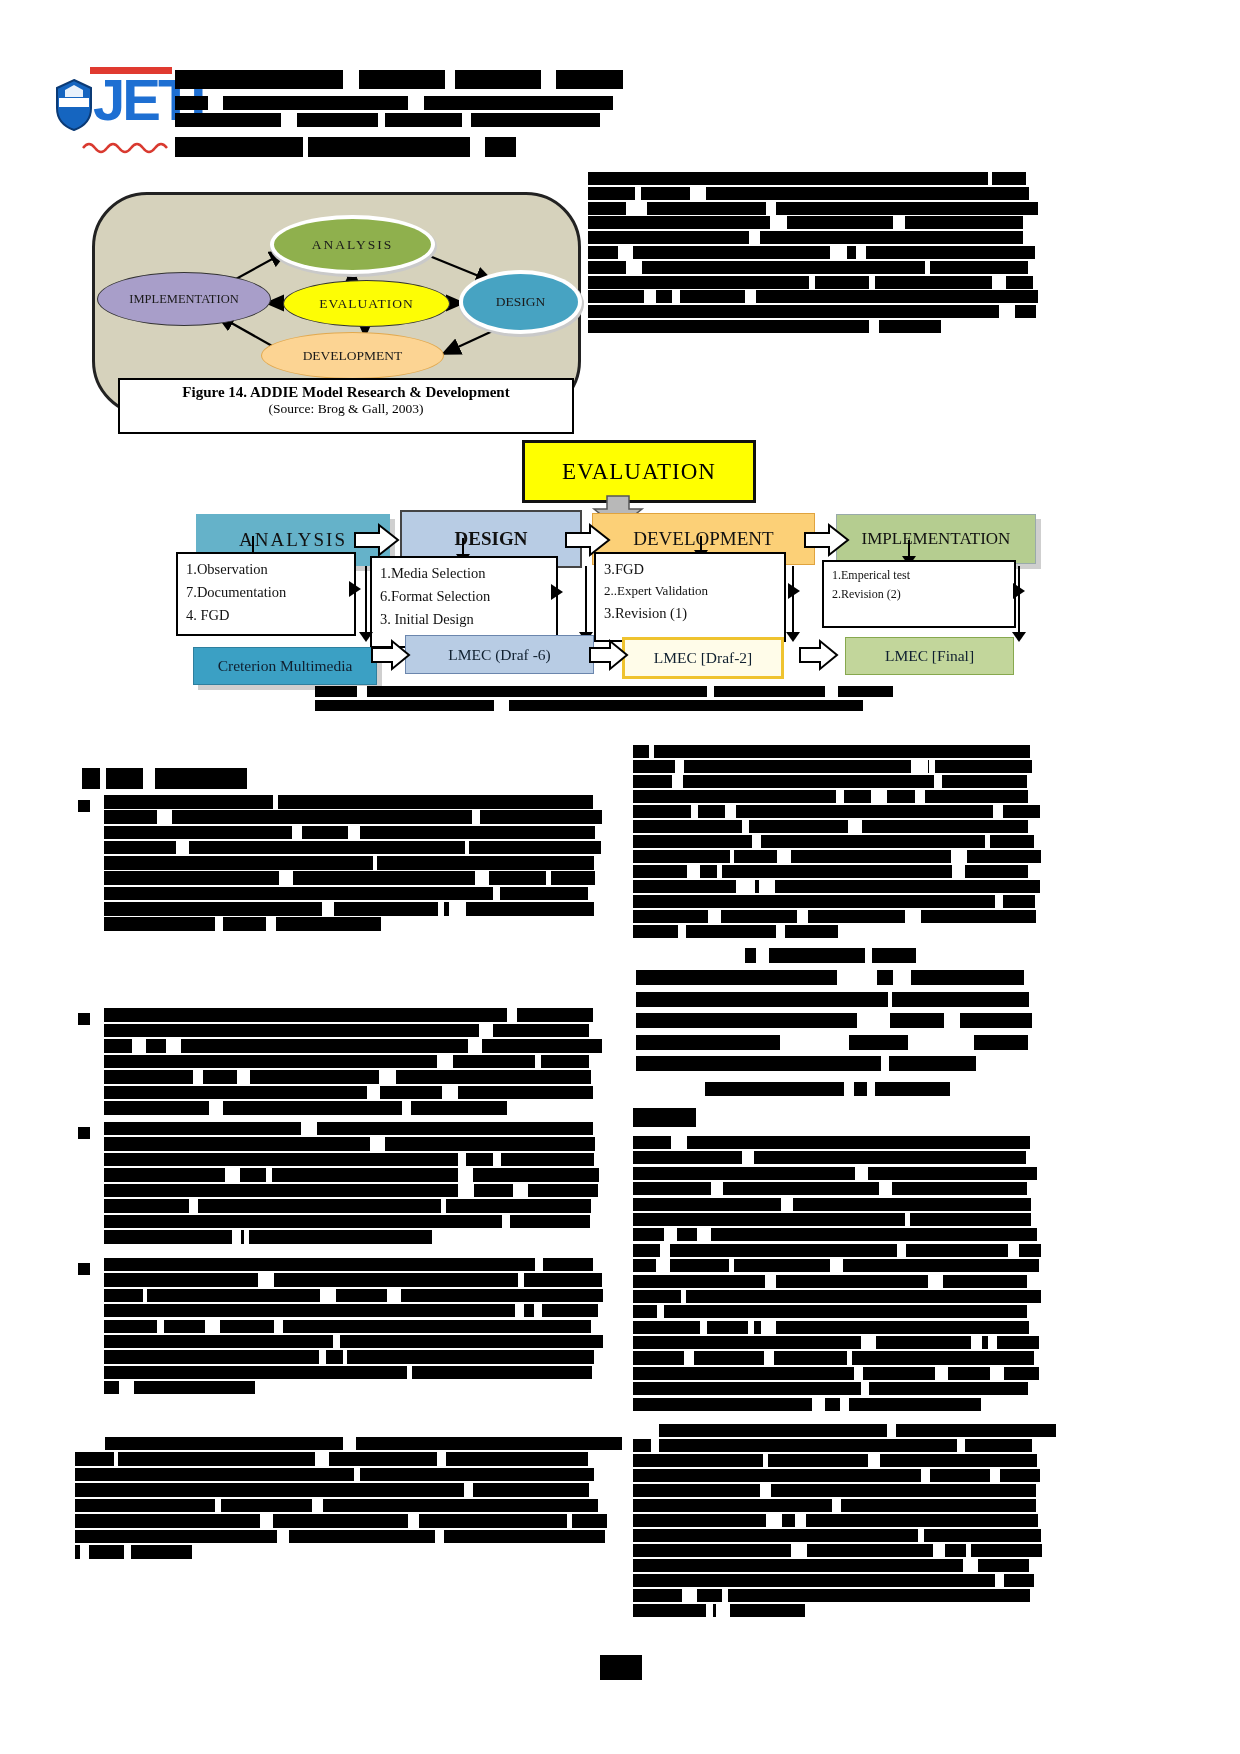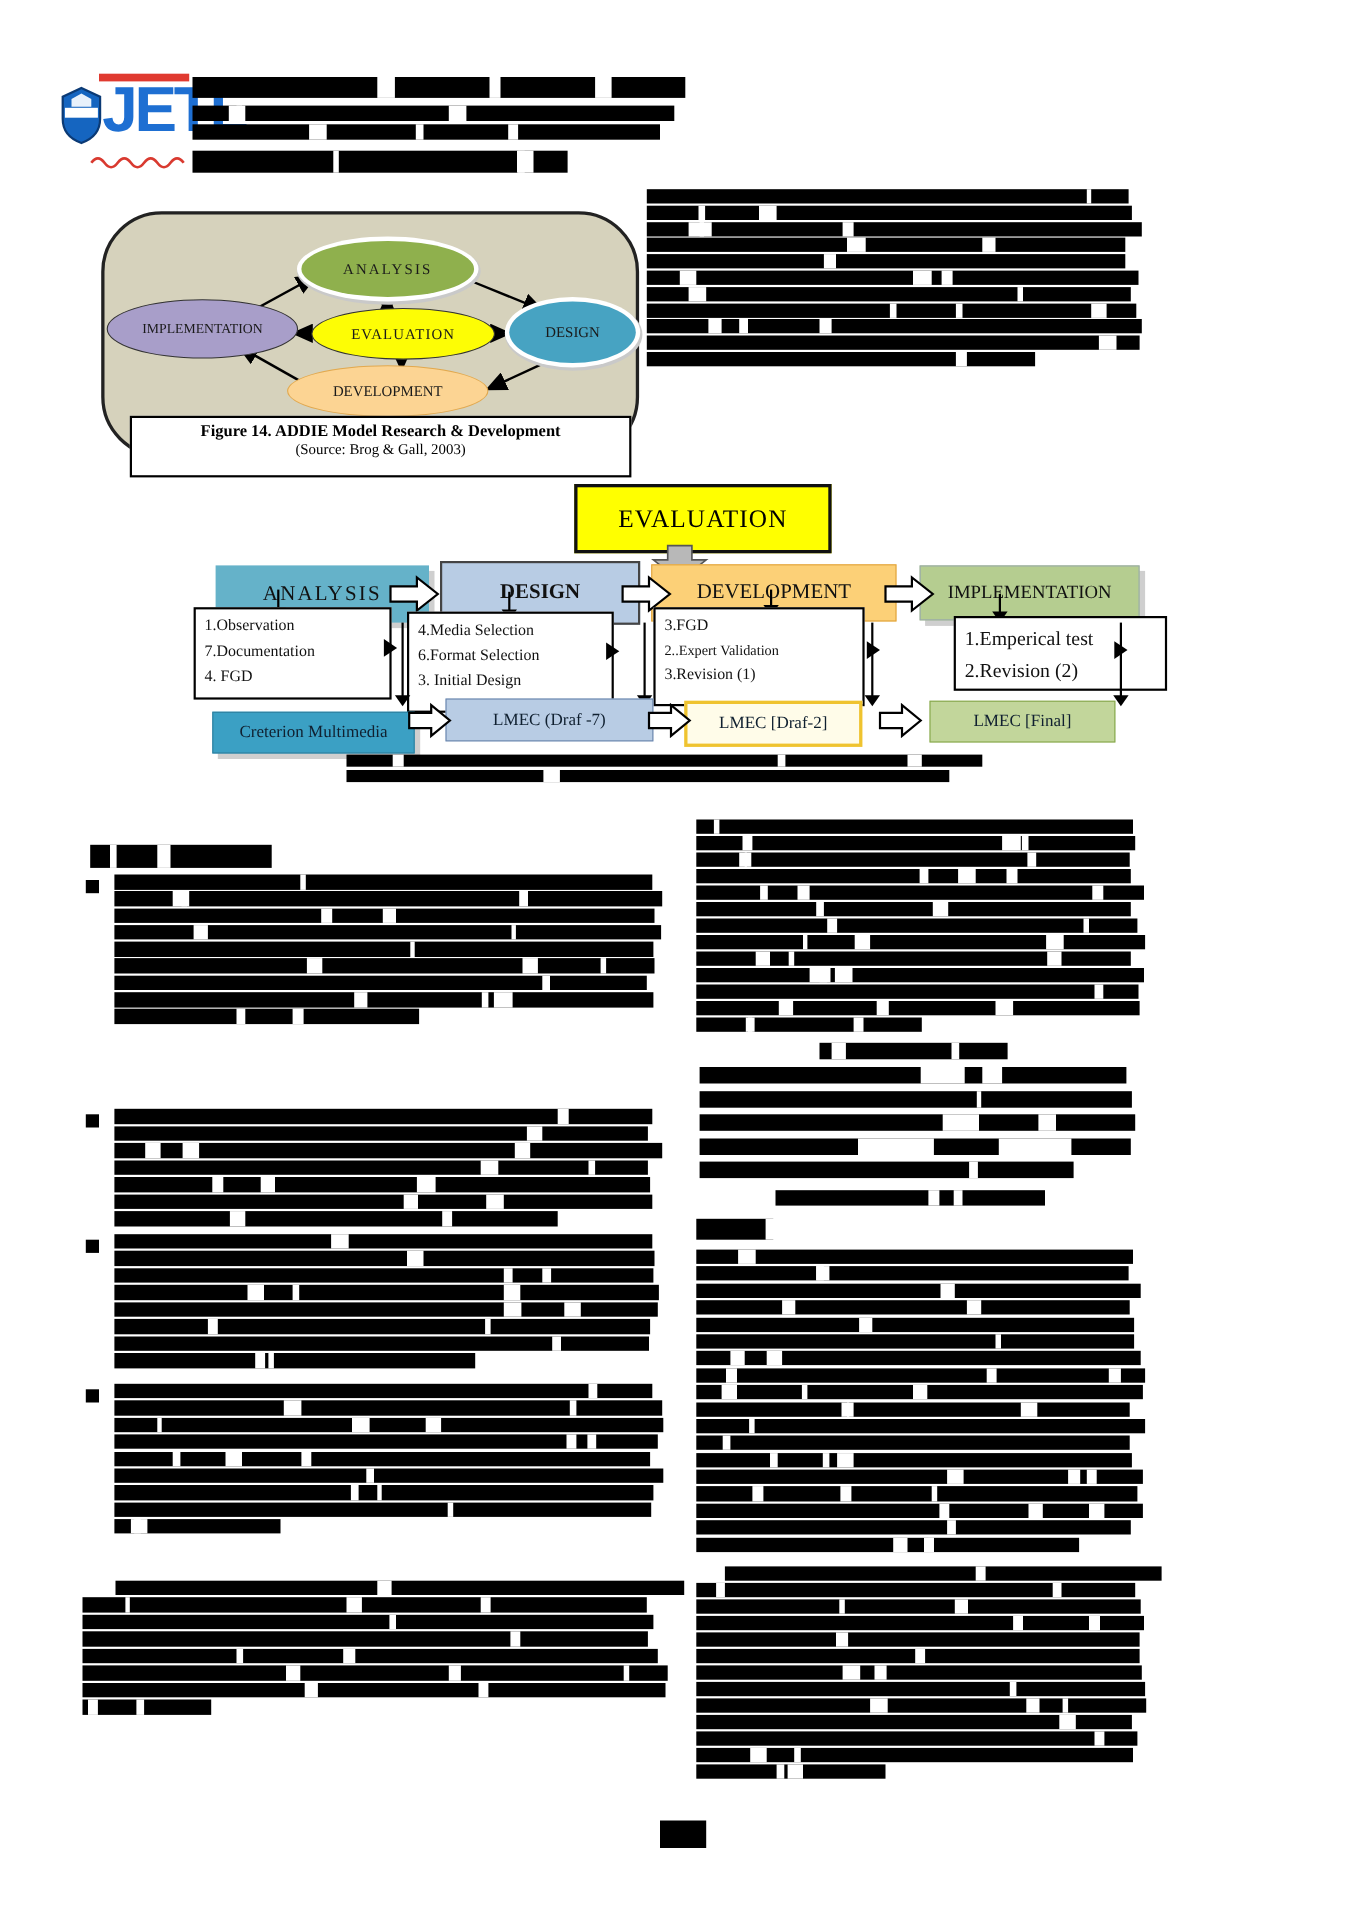--- a/index.html
+++ b/index.html
@@ -197,50 +197,50 @@
     <div class="tri-down" style="left:694px;top:550px;"></div>
     <div class="vline" style="left:908px;top:540px;height:18px;"></div>
     <div class="tri-down" style="left:902px;top:556px;"></div>
 
     <div class="list-box" style="left:176px;top:552px;width:168px;height:76px;">
       <div>1.Observation</div>
       <div>7.Documentation</div>
       <div>4. FGD</div>
     </div>
     <div class="list-box" style="left:370px;top:556px;width:176px;height:84px;">
-      <div>4.Media Selection</div>
+      <div>1.Media Selection</div>
       <div>6.Format Selection</div>
       <div>3. Initial Design</div>
     </div>
     <div class="list-box" style="left:594px;top:552px;width:180px;height:82px;">
       <div>3.FGD</div>
       <div style="font-size:13px;">2..Expert Validation</div>
       <div>3.Revision (1)</div>
     </div>
-    <div class="list-box" style="left:867px;top:560px;width:182px;height:60px;font-size:18px;">
+    <div class="list-box" style="left:822px;top:560px;width:182px;height:60px;font-size:12px;">
       <div>1.Emperical test</div>
       <div>2.Revision  (2)</div>
     </div>
 
     <div class="tri-right" style="left:349px;top:581px;"></div>
     <div class="tri-right" style="left:551px;top:584px;"></div>
     <div class="tri-right" style="left:788px;top:583px;"></div>
     <div class="tri-right" style="left:1013px;top:583px;"></div>
 
     <div class="vline" style="left:365px;top:566px;height:68px;"></div>
     <div class="tri-down" style="left:359px;top:632px;"></div>
     <div class="vline" style="left:585px;top:566px;height:68px;"></div>
     <div class="tri-down" style="left:579px;top:632px;"></div>
     <div class="vline" style="left:792px;top:566px;height:68px;"></div>
     <div class="tri-down" style="left:786px;top:632px;"></div>
     <div class="vline" style="left:1018px;top:566px;height:68px;"></div>
     <div class="tri-down" style="left:1012px;top:632px;"></div>
 
     <div class="bar shadowed" style="left: 193px; top: 647px; width: 182px; height: 36px; border: 1px solid rgb(46, 127, 158); background-color: rgb(59, 160, 196);">Creterion Multimedia</div>
-    <div class="bar" style="left: 405px; top: 635px; width: 187px; height: 37px; border: 1px solid rgb(107, 134, 173); background-color: rgb(184, 204, 228);">LMEC (Draf -7)</div>
+    <div class="bar" style="left: 405px; top: 635px; width: 187px; height: 37px; border: 1px solid rgb(107, 134, 173); background-color: rgb(184, 204, 228);">LMEC (Draf -6)</div>
     <div class="bar" style="left: 622px; top: 637px; width: 156px; height: 36px; border: 3px solid rgb(239, 195, 47); background-color: rgb(255, 252, 233);">LMEC  [Draf-2]</div>
     <div class="bar" style="left: 845px; top: 637px; width: 167px; height: 36px; border: 1px solid rgb(135, 168, 78); background-color: rgb(194, 214, 155);">LMEC [Final]</div>
 
     <svg class="block-arrow" width="38" height="30" style="left:372px;top:640px;" viewBox="0 0 38 30">
         <polygon points="0,8 20,8 20,1 37,15 20,29 20,22 0,22" fill="#fff" stroke="#000" stroke-width="2"></polygon>
       </svg>
     <svg class="block-arrow" width="38" height="30" style="left:590px;top:640px;" viewBox="0 0 38 30">
         <polygon points="0,8 20,8 20,1 37,15 20,29 20,22 0,22" fill="#fff" stroke="#000" stroke-width="2"></polygon>
       </svg>
     <svg class="block-arrow" width="38" height="30" style="left:800px;top:640px;" viewBox="0 0 38 30">

